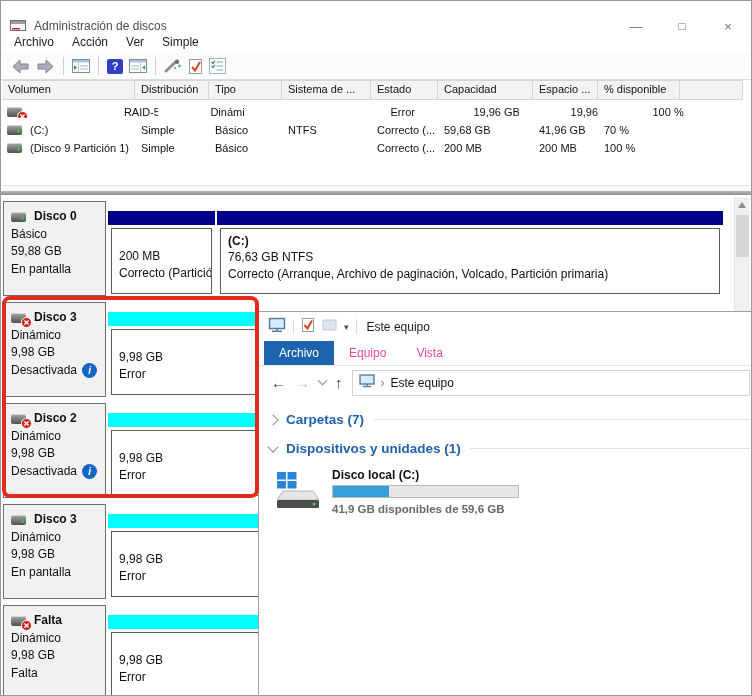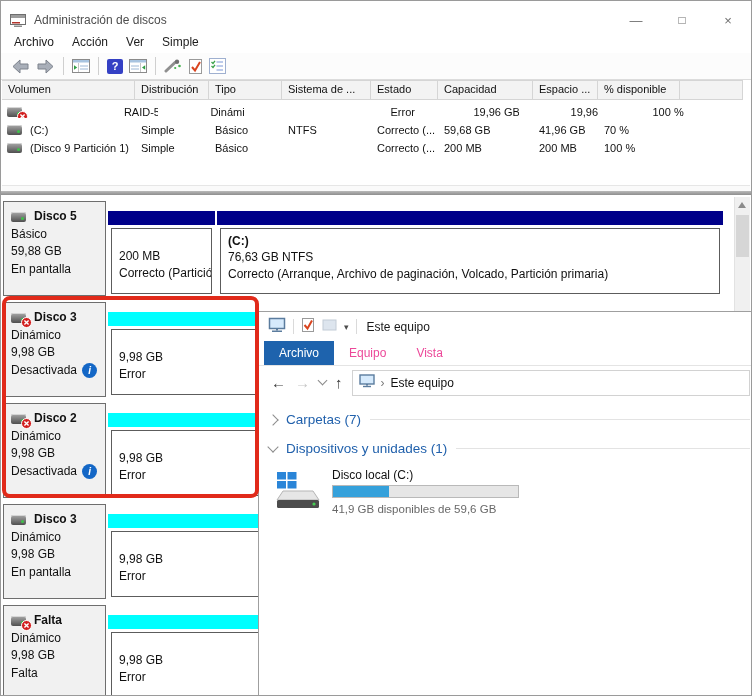--- a/index.html
+++ b/index.html
@@ -1,20 +1,20 @@
 <!DOCTYPE html>
 <html><head>
 <meta charset="utf-8">
 <style>
   html,body{margin:0;padding:0;background:#fff;}
   .screen{position:relative;width:752px;height:696px;box-sizing:border-box;border:1px solid #9a9a9a;
           background:#fff;font-family:"Liberation Sans","DejaVu Sans",sans-serif;overflow:hidden;}
 
   
-  .dm-titlebar{position:absolute;top:4px;left:0;right:0;height:30px;display:flex;align-items:center;background:#fff;}
+  .dm-titlebar{position:absolute;top:10px;left:0;right:0;height:30px;display:flex;align-items:center;background:#fff;}
   .dm-app-icon{margin:0 8px 0 9px;display:flex;}
   .dm-title{font-size:12px;color:#4d4d4d;}
   .win-btns{position:absolute;right:0;top:0;display:flex;height:30px;}
   .win-btn{width:46px;height:30px;display:flex;align-items:center;justify-content:center;color:#6f6f6f;font-size:13px;}
   .win-btn.max{font-size:12px;}
 
   
   .dm-menubar{position:absolute;top:30px;left:0;right:0;height:22px;display:flex;align-items:center;padding-left:4px;background:#fff;}
   .menu-item{padding:0 9px;font-size:12px;color:#1c1c1c;}
 
@@ -90,21 +90,21 @@
   .ex-nav{height:33px;display:flex;align-items:center;padding:0 3px 0 12px;gap:9px;}
   .nav-glyph{font-size:15px;line-height:1;}
   .nav-back{color:#3c3c3c;}
   .nav-fwd{color:#c6c6c6;}
   .nav-up{color:#3c3c3c;}
   .chev-s{width:6px;height:6px;border-top:1.5px solid #8a8a8a;border-right:1.5px solid #8a8a8a;
           transform:rotate(135deg);margin-top:-4px;}
   .addr{flex:1;height:24px;border:1px solid #d2d2d2;display:flex;align-items:center;padding-left:6px;gap:6px;background:#fff;}
   .addr-sep{color:#7c7c7c;font-size:12px;}
   .addr-text{font-size:12px;color:#111;}
-  .ex-body{position:absolute;top:86px;left:0;right:0;bottom:0;}
+  .ex-body{position:absolute;top:86px;left:0;right:0;bottom:0;font-weight:bold;}
   .group{display:flex;align-items:center;gap:9px;margin:14px 0 0 10px;}
   .chev-r{width:7px;height:7px;border-top:1.5px solid #8c8c8c;border-right:1.5px solid #8c8c8c;transform:rotate(45deg);flex:none;}
   .chev-d{width:7px;height:7px;border-top:1.5px solid #8c8c8c;border-right:1.5px solid #8c8c8c;transform:rotate(135deg);flex:none;margin-top:-3px;}
   .group-label{color:#2161ac;font-size:13.5px;white-space:nowrap;}
   .group-rule{flex:1;height:1px;background:#e3e3e3;margin-right:3px;}
   .drive{position:relative;margin:12px 0 0 14px;height:62px;}
   .drive-icon{position:absolute;left:0;top:2px;}
   .drive-name{position:absolute;left:59px;top:0;font-size:12px;color:#111;}
   .drive-bar{position:absolute;left:59px;top:17px;width:187px;height:13px;background:#e6e6e6;
              border:1px solid #b9b9b9;box-sizing:border-box;}
@@ -278,21 +278,21 @@
   <div class="dm-splitter"></div>
 
   <div class="dm-graph">
 
     <div class="disk-row r1">
       <div class="disk-label">
         <div class="disk-name">
           <span class="vol-ico">
               <span class="hdd-ico"></span>
             </span>
-          <span>Disco 5</span>
+          <span>Disco 0</span>
         </div>
         <div>Básico</div>
         <div>59,88 GB</div>
         <div class="disk-status">
             <span>En pantalla</span>
           </div>
       </div>
       <div class="partition part-a">
         <div class="p-band band-navy"></div>
         <div class="p-box">

